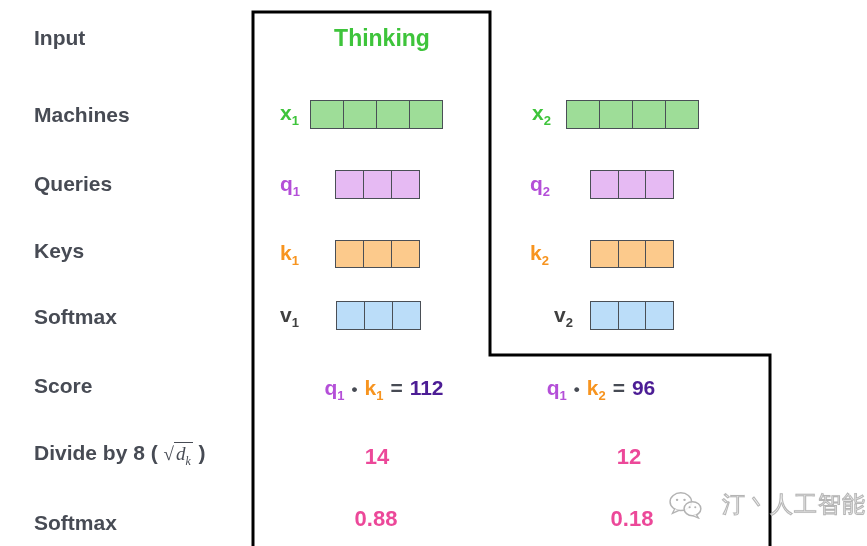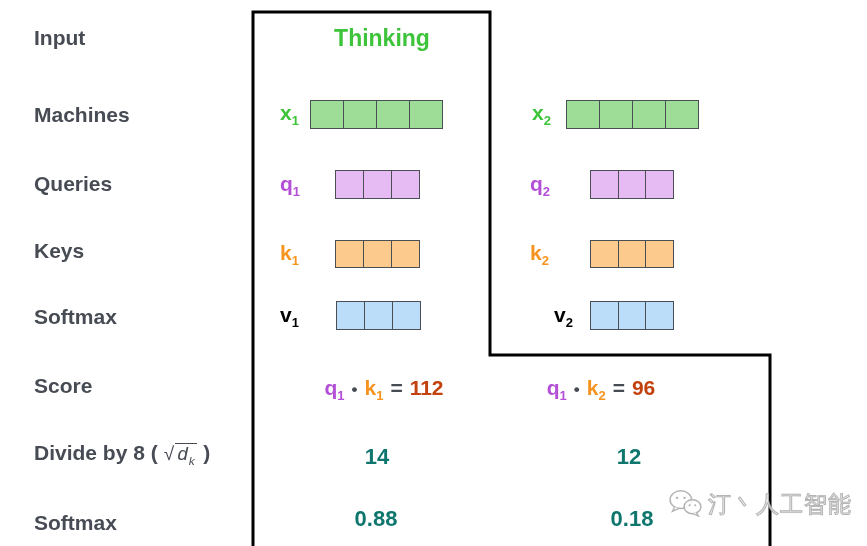--- a/index.html
+++ b/index.html
@@ -7,65 +7,65 @@
     position:relative;width:867px;height:546px;background:#ffffff;overflow:hidden;
     font-family:"Liberation Sans",sans-serif;
     border-radius:12px;
   }
   svg.outline{position:absolute;left:0;top:0;z-index:1;}
   
   .row-label{
     position:absolute;left:34px;color:#474b54;font-size:21px;font-weight:600;
     white-space:nowrap;z-index:2;
   }
-  .math{font-family:Liberation Mono, monospace;font-style:italic;font-weight:400;font-size:19px;text-align:right;}
+  .math{font-family:Liberation Serif, serif;font-style:italic;font-weight:400;font-size:19px;text-align:right;}
   .math .radicand{border-top:1.5px solid #474b54;padding:0 2px;}
   .math sub{font-size:0.62em;}
   
   .col-title{
     position:absolute;top:25px;transform:translateX(-50%);
     color:#3ec43b;font-size:23px;font-weight:700;white-space:nowrap;z-index:2;
   }
   
   .vec-label{
     position:absolute;font-size:21px;font-weight:700;white-space:nowrap;z-index:2;
   }
   .vec-label sub{font-size:0.62em;}
   .lbl-x{color:#3ec43b;}
   .lbl-q{color:#b44fd8;}
   .lbl-k{color:#f7941f;}
-  .lbl-v{color:#000000;}
+  .lbl-v{color:#404040;}
   
   .vector{
     position:absolute;display:flex;border:1.5px solid #4a4f56;box-sizing:border-box;z-index:2;
   }
   .vector .cell{flex:1;border-left:1.5px solid #4a4f56;}
   .vector .cell:first-child{border-left:none;}
   .vec-x .cell{background:#9edd98;}
   .vec-q .cell{background:#e6baf3;}
   .vec-k .cell{background:#fcca8c;}
   .vec-v .cell{background:#bbddf9;}
   
   .score-line{
     position:absolute;transform:translateX(-50%);display:inline-flex;gap:7px;align-items:baseline;
     font-size:21px;font-weight:700;white-space:nowrap;z-index:2;
   }
   .score-line sub{font-size:0.62em;}
   .score-q{color:#b44fd8;}
   .score-k{color:#f7941f;}
   .score-dot{color:#474b54;font-size:17px;}
   .score-eq{color:#474b54;}
-  .yellow{color:#c2410c;}
+  .yellow{color:#4c1d95;}
   .num{
     position:absolute;transform:translateX(-50%);font-size:22px;font-weight:700;
-    color:#0f766e;white-space:nowrap;z-index:2;
+    color:#ec4899;white-space:nowrap;z-index:2;
   }
   
   .watermark{
-    position:absolute;left:668px;top:489px;display:flex;align-items:flex-start;gap:6px;z-index:3;
+    position:absolute;left:668px;top:489px;display:flex;align-items:center;gap:20px;z-index:3;
   }
   .watermark-text{
     font-size:23px;letter-spacing:1px;color:rgba(255,255,255,0.72);
     -webkit-text-stroke:1px rgba(170,170,170,0.85);
     text-shadow:0 0 1px rgba(160,160,160,0.6);
     white-space:nowrap;font-family:"DejaVu Sans","Liberation Sans",sans-serif;
   }
 </style>
 </head>
 <body>

